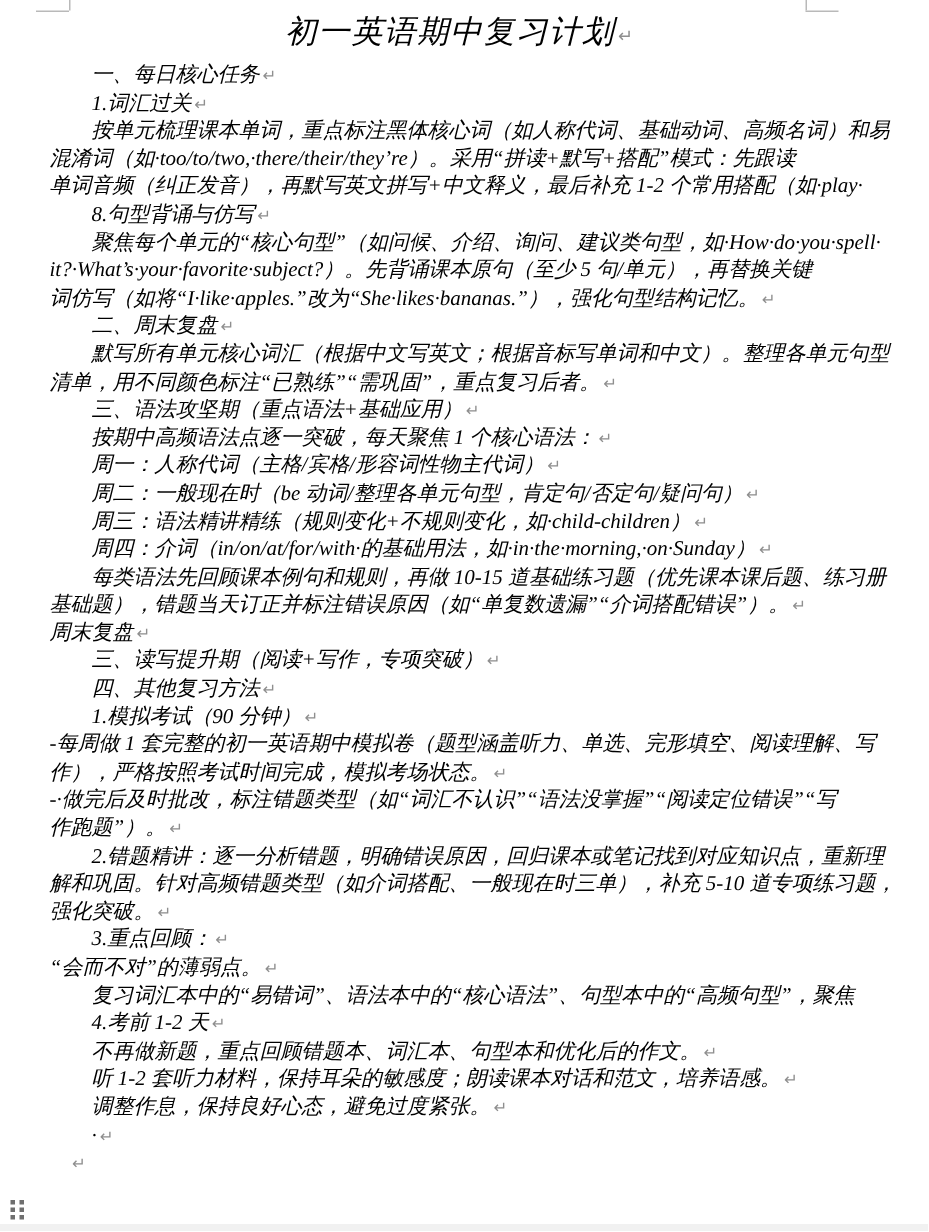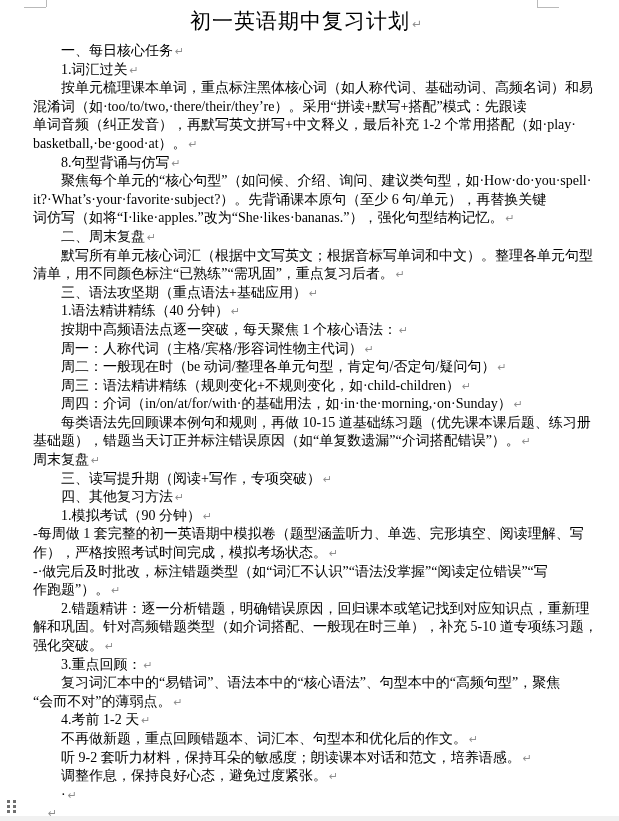--- a/index.html
+++ b/index.html
@@ -1,19 +1,20 @@
 <!DOCTYPE html>
 <html><head>
 <meta charset="utf-8">
 <style>
   html,body{margin:0;padding:0;background:#fff;}
   .page{
     position:relative;width:619px;height:821px;background:#ffffff;
     font-family:"Liberation Serif","DejaVu Serif",serif;color:#000;
     overflow:hidden;
+    font-style:italic;
   }
   
   .cropmark{position:absolute;pointer-events:none;}
   .cropmark .h{position:absolute;height:1px;width:22px;background:#b9b9b9;top:7px;}
   .cropmark .v{position:absolute;width:1px;height:7px;background:#b9b9b9;top:0;}
   .cropmark.tl{left:24px;top:0;width:23px;height:8px;}
   .cropmark.tl .h{left:0;}
   .cropmark.tl .v{left:22px;}
   .cropmark.tr{left:537px;top:0;width:23px;height:8px;}
   .cropmark.tr .h{left:0;}
@@ -61,54 +62,52 @@
   <div class="doc-title">
     <span>初一英语期中复习计划</span><span class="pmark">↵</span>
   </div>
 
   <div class="doc-body" id="doc-body">
       <div class="line indent"><span>一、每日核心任务</span><span class="pmark">↵</span></div>
       <div class="line indent"><span>1.词汇过关</span><span class="pmark">↵</span></div>
       <div class="line indent"><span>按单元梳理课本单词，重点标注黑体核心词（如人称代词、基础动词、高频名词）和易</span></div>
       <div class="line"><span>混淆词（如·too/to/two,·there/their/they’re）。采用“拼读+默写+搭配”模式：先跟读</span></div>
       <div class="line"><span>单词音频（纠正发音），再默写英文拼写+中文释义，最后补充 1-2 个常用搭配（如·play·</span></div>
-      <div class="line"><span>basketball,·be·good·at）。</span><span class="pmark">↵</span></div>
       <div class="line indent"><span>8.句型背诵与仿写</span><span class="pmark">↵</span></div>
       <div class="line indent"><span>聚焦每个单元的“核心句型”（如问候、介绍、询问、建议类句型，如·How·do·you·spell·</span></div>
-      <div class="line"><span>it?·What’s·your·favorite·subject?）。先背诵课本原句（至少 6 句/单元），再替换关键</span></div>
+      <div class="line"><span>it?·What’s·your·favorite·subject?）。先背诵课本原句（至少 5 句/单元），再替换关键</span></div>
       <div class="line"><span>词仿写（如将“I·like·apples.”改为“She·likes·bananas.”），强化句型结构记忆。</span><span class="pmark">↵</span></div>
       <div class="line indent"><span>二、周末复盘</span><span class="pmark">↵</span></div>
       <div class="line indent"><span>默写所有单元核心词汇（根据中文写英文；根据音标写单词和中文）。整理各单元句型</span></div>
       <div class="line"><span>清单，用不同颜色标注“已熟练”“需巩固”，重点复习后者。</span><span class="pmark">↵</span></div>
       <div class="line indent"><span>三、语法攻坚期（重点语法+基础应用）</span><span class="pmark">↵</span></div>
-      <div class="line indent"><span>1.语法精讲精练（40 分钟）</span><span class="pmark">↵</span></div>
       <div class="line indent"><span>按期中高频语法点逐一突破，每天聚焦 1 个核心语法：</span><span class="pmark">↵</span></div>
       <div class="line indent"><span>周一：人称代词（主格/宾格/形容词性物主代词）</span><span class="pmark">↵</span></div>
       <div class="line indent"><span>周二：一般现在时（be 动词/整理各单元句型，肯定句/否定句/疑问句）</span><span class="pmark">↵</span></div>
       <div class="line indent"><span>周三：语法精讲精练（规则变化+不规则变化，如·child-children）</span><span class="pmark">↵</span></div>
       <div class="line indent"><span>周四：介词（in/on/at/for/with·的基础用法，如·in·the·morning,·on·Sunday）</span><span class="pmark">↵</span></div>
       <div class="line indent"><span>每类语法先回顾课本例句和规则，再做 10-15 道基础练习题（优先课本课后题、练习册</span></div>
       <div class="line"><span>基础题），错题当天订正并标注错误原因（如“单复数遗漏”“介词搭配错误”）。</span><span class="pmark">↵</span></div>
       <div class="line"><span>周末复盘</span><span class="pmark">↵</span></div>
       <div class="line indent"><span>三、读写提升期（阅读+写作，专项突破）</span><span class="pmark">↵</span></div>
       <div class="line indent"><span>四、其他复习方法</span><span class="pmark">↵</span></div>
       <div class="line indent"><span>1.模拟考试（90 分钟）</span><span class="pmark">↵</span></div>
       <div class="line"><span>-每周做 1 套完整的初一英语期中模拟卷（题型涵盖听力、单选、完形填空、阅读理解、写</span></div>
       <div class="line"><span>作），严格按照考试时间完成，模拟考场状态。</span><span class="pmark">↵</span></div>
       <div class="line"><span>-·做完后及时批改，标注错题类型（如“词汇不认识”“语法没掌握”“阅读定位错误”“写</span></div>
       <div class="line"><span>作跑题”）。</span><span class="pmark">↵</span></div>
       <div class="line indent"><span>2.错题精讲：逐一分析错题，明确错误原因，回归课本或笔记找到对应知识点，重新理</span></div>
       <div class="line"><span>解和巩固。针对高频错题类型（如介词搭配、一般现在时三单），补充 5-10 道专项练习题，</span></div>
       <div class="line"><span>强化突破。</span><span class="pmark">↵</span></div>
       <div class="line indent"><span>3.重点回顾：</span><span class="pmark">↵</span></div>
+      <div class="line"><span>“会而不对”的薄弱点。</span><span class="pmark">↵</span></div>
       <div class="line indent"><span>复习词汇本中的“易错词”、语法本中的“核心语法”、句型本中的“高频句型”，聚焦</span></div>
-      <div class="line"><span>“会而不对”的薄弱点。</span><span class="pmark">↵</span></div>
       <div class="line indent"><span>4.考前 1-2 天</span><span class="pmark">↵</span></div>
       <div class="line indent"><span>不再做新题，重点回顾错题本、词汇本、句型本和优化后的作文。</span><span class="pmark">↵</span></div>
-      <div class="line indent"><span>听 9-2 套听力材料，保持耳朵的敏感度；朗读课本对话和范文，培养语感。</span><span class="pmark">↵</span></div>
+      <div class="line indent"><span>听 1-2 套听力材料，保持耳朵的敏感度；朗读课本对话和范文，培养语感。</span><span class="pmark">↵</span></div>
       <div class="line indent"><span>调整作息，保持良好心态，避免过度紧张。</span><span class="pmark">↵</span></div>
       <div class="line indent"><span>·</span><span class="pmark">↵</span></div>
       <div class="line half-indent"><span></span><span class="pmark">↵</span></div>
     </div>
 
   <div class="six-dots"></div>
   <div class="bottom-strip"></div>
 </div>
 
 </body></html>

